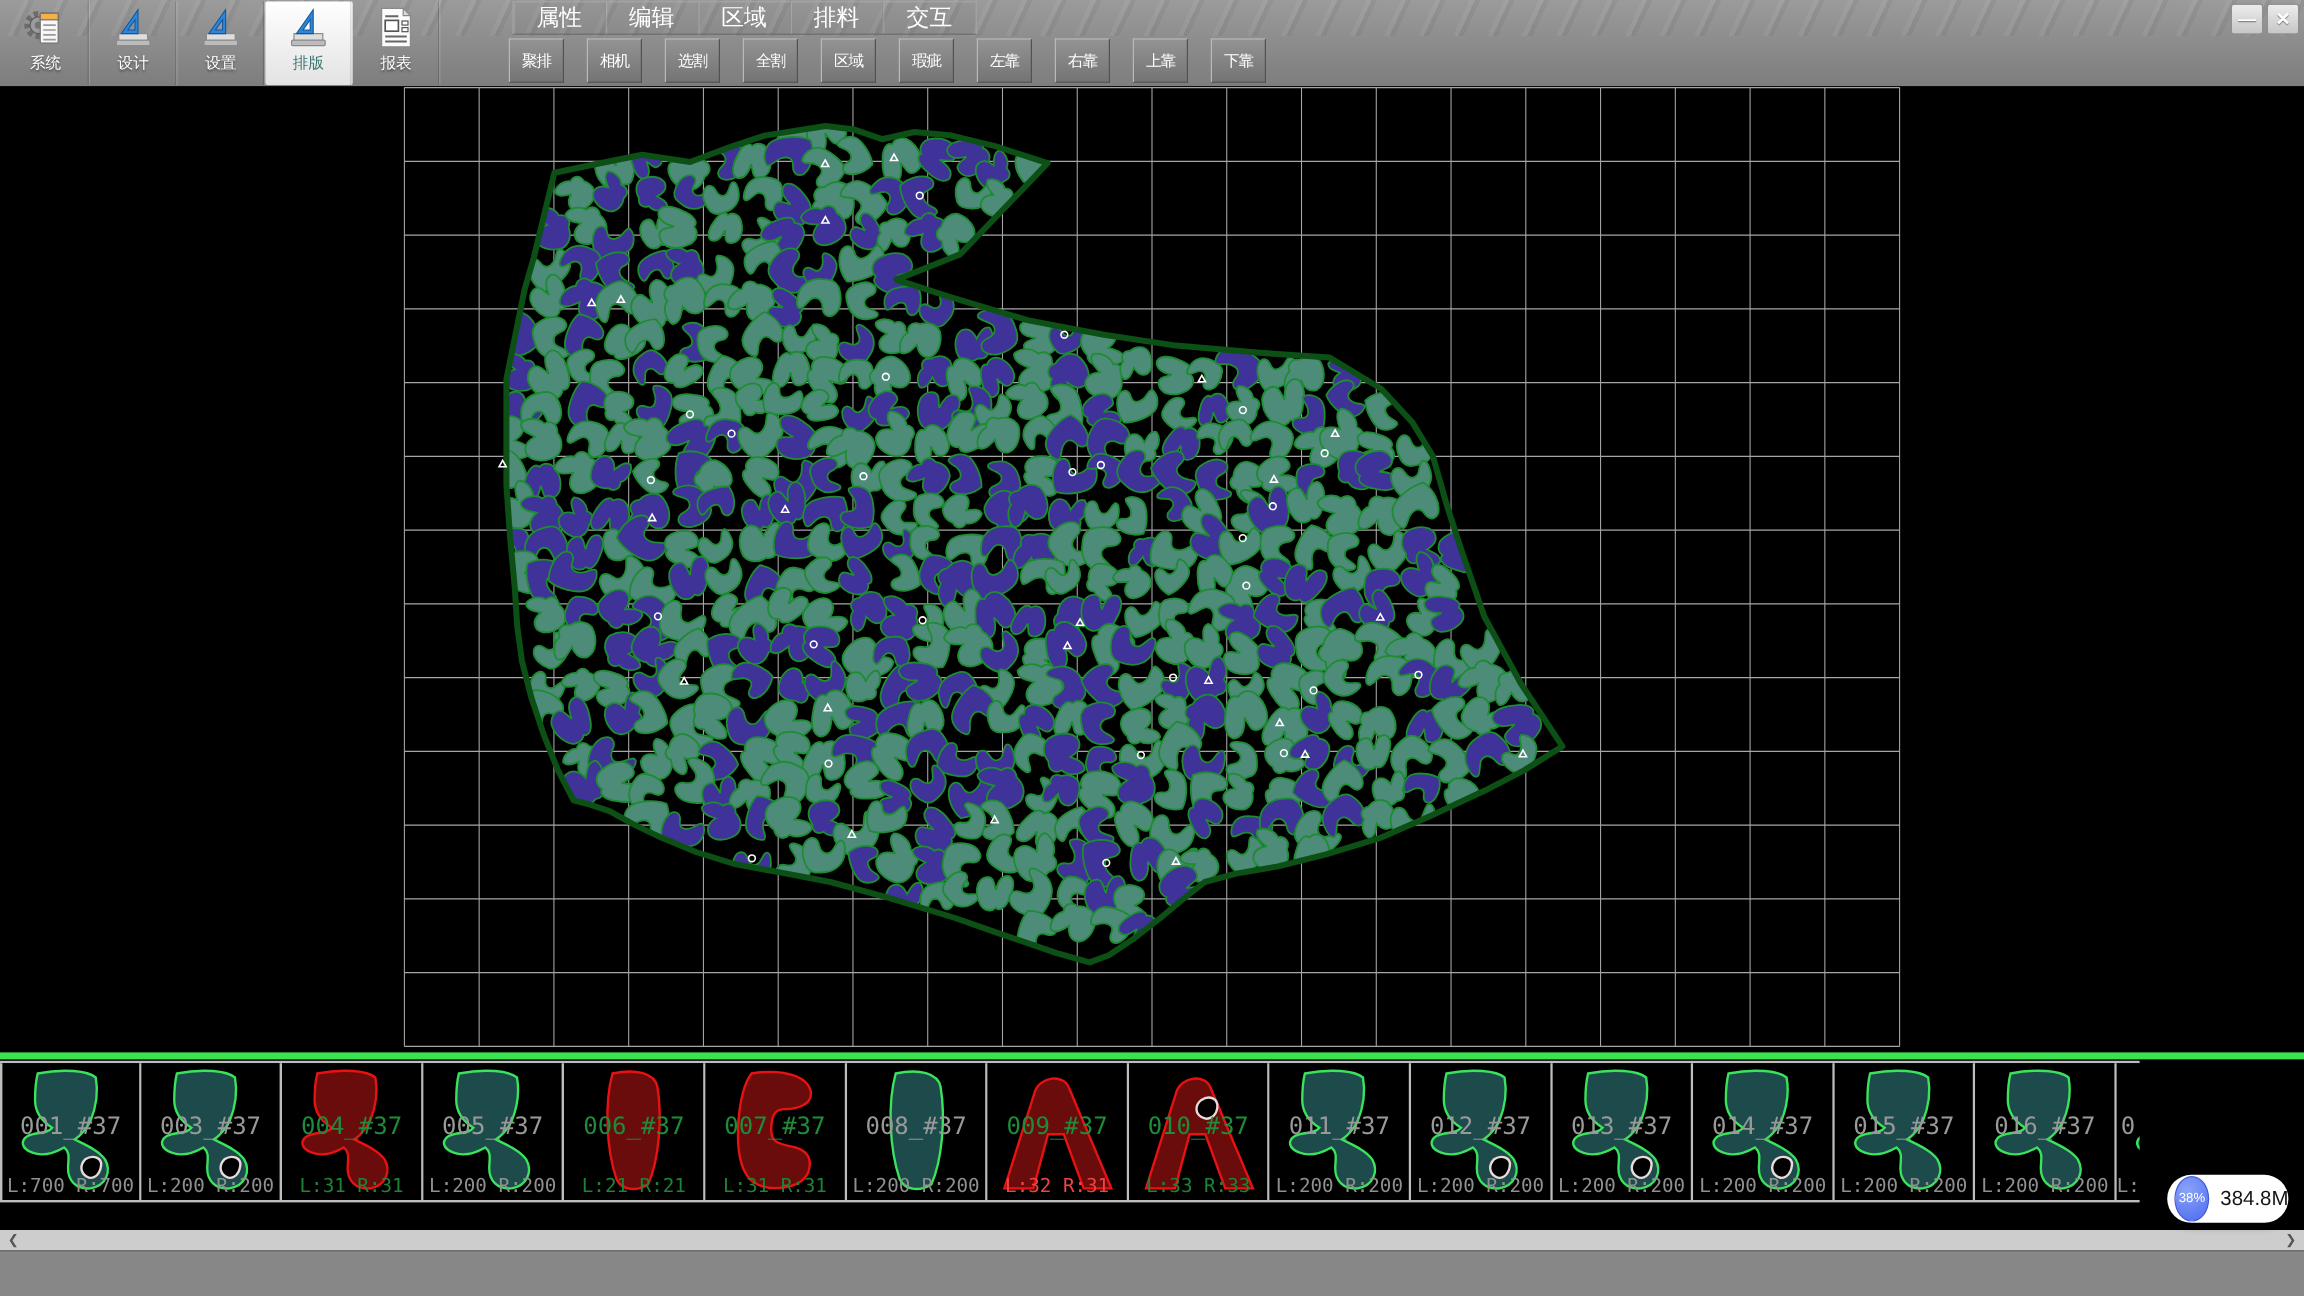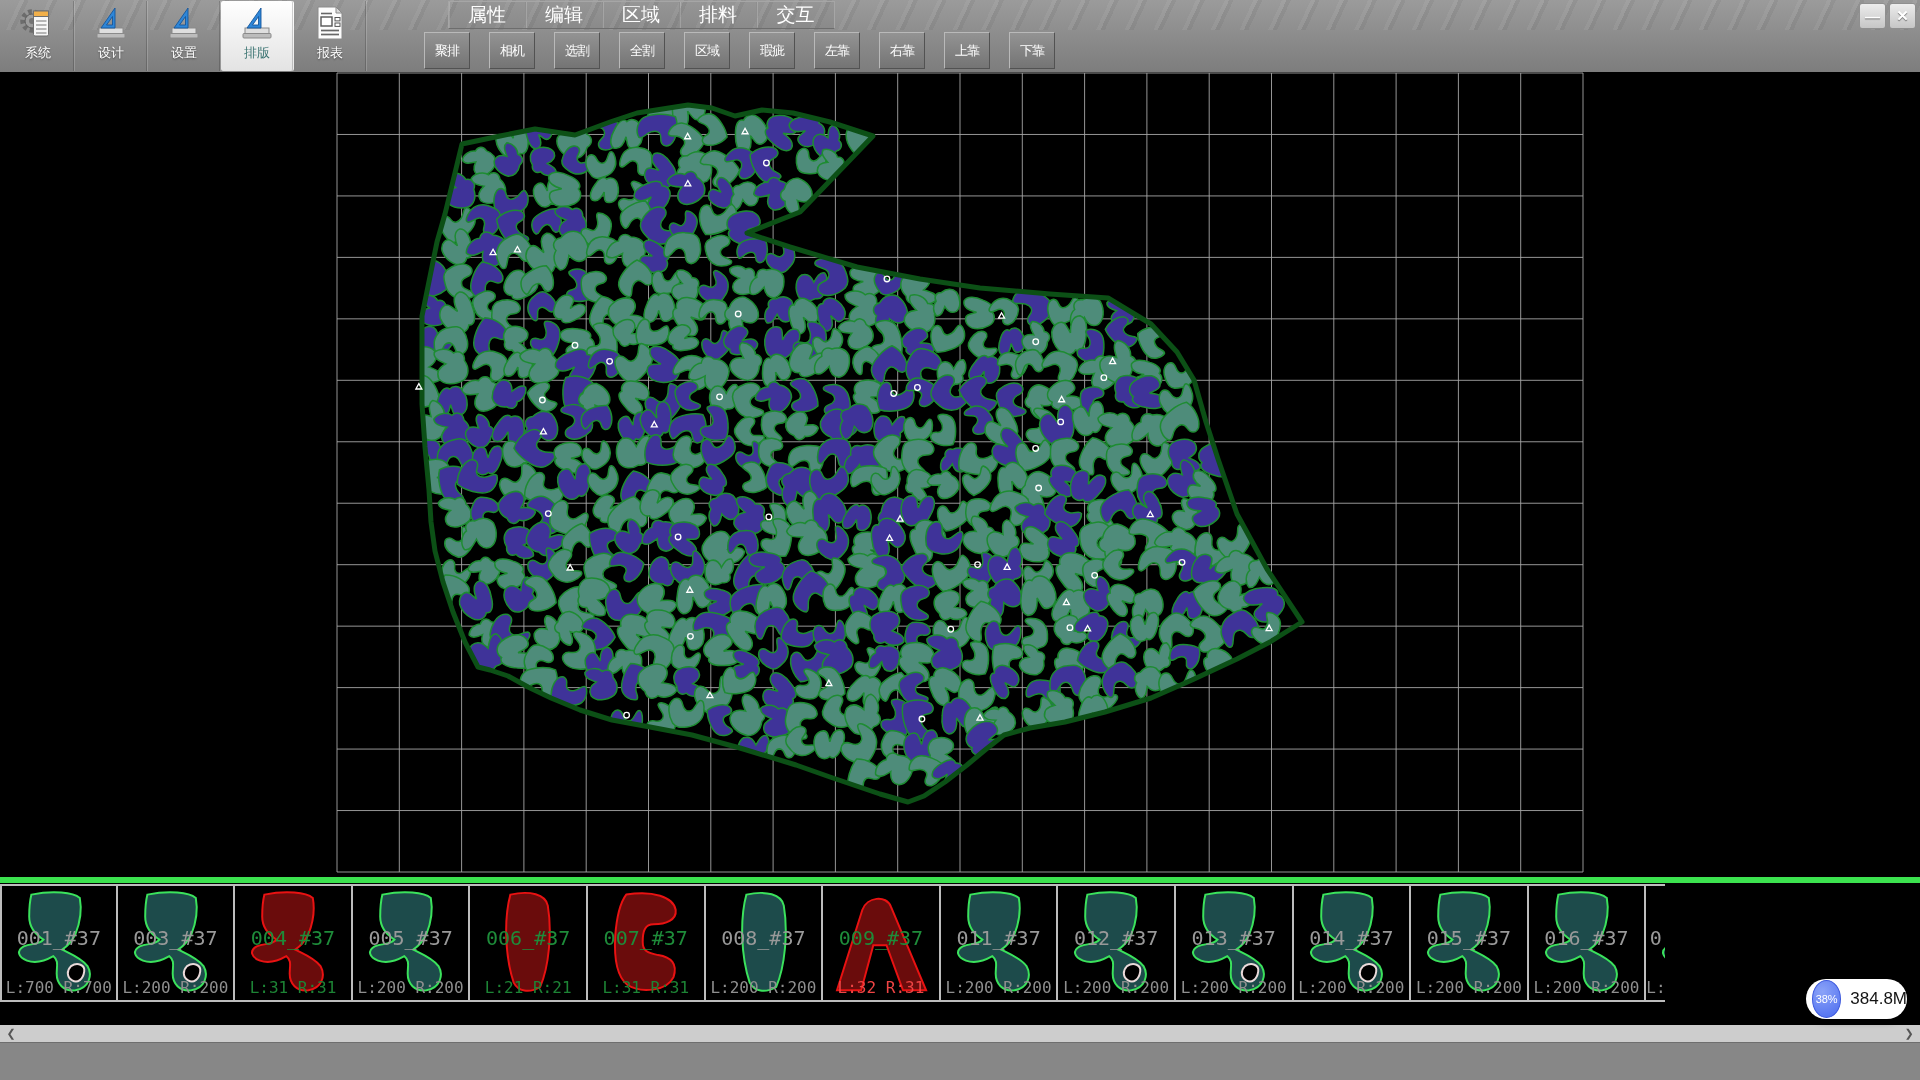--- a/index.html
+++ b/index.html
@@ -16,21 +16,21 @@
              pointer-events:none; }
   .big-buttons { position:absolute; left:2px; top:1px; height:70px; display:flex; }
   .big-btn { width:73px; height:70px; display:flex; flex-direction:column; align-items:center;
              justify-content:flex-start; padding-top:3px; border-right:1px solid rgba(255,255,255,0.18);
              box-shadow:inset -1px 0 0 rgba(0,0,0,0.18); cursor:pointer; }
   .big-btn .big-icon { width:36px; height:38px; display:flex; align-items:center; justify-content:center; }
   .big-btn .big-label { font-size:13px; color:#fff; text-shadow:0 1px 2px rgba(0,0,0,0.45); margin-top:2px; }
   .big-btn.selected { background:linear-gradient(#ffffff,#e3e3e3); border-radius:2px; }
   .big-btn.selected .big-label { color:#3b7472; text-shadow:none; }
 
-  .menu-strip { position:absolute; left:448px; top:1px; height:28px; display:flex;
+  .menu-strip { position:absolute; left:427px; top:1px; height:28px; display:flex;
                 border:1px solid #a6a6a6; border-bottom-color:#6d6d6d; background:rgba(0,0,0,0.03); }
   .menu-tab { width:77px; height:26px; display:flex; align-items:center; justify-content:center;
               color:#fff; font-size:19px; border-right:1px solid #8e8e8e;
               box-shadow:inset 1px 0 0 rgba(255,255,255,0.18); cursor:pointer; }
   .menu-tab:last-child { border-right:none; }
 
   .tool-strip { position:absolute; left:424px; top:32px; height:38px; display:flex; }
   .tool-btn { width:46px; height:37px; margin-right:19px; display:flex; align-items:center; justify-content:center;
               color:#fff; font-size:13px; letter-spacing:-1px;
               background:linear-gradient(#939393,#747474);
@@ -819,20 +819,28 @@
         </div>
         <div class="thumb-cell">
           <svg width="110" height="110" viewBox="0 0 100 100">
             <path d="M10,93 L33,20 C37,8 55,6 59,17 L91,93 L70,93 L55,52 L43,52 L32,93 Z" fill="#6a0c0c" stroke="#e81212" stroke-width="1.8"></path>
           </svg>
           <div class="thumb-id" style="color: rgb(30, 140, 58);">009_#37</div>
           <div class="thumb-lr" style="color: #ef4444;">L:32 R:31</div>
         </div>
         <div class="thumb-cell">
           <svg width="110" height="110" viewBox="0 0 100 100">
+            <path d="M10,93 L33,20 C37,8 55,6 59,17 L91,93 L70,93 L55,52 L43,52 L32,93 Z" fill="#6a0c0c" stroke="#e81212" stroke-width="1.8"></path>
+            <path d="M52,26 C58,22 65,25 64,32 C63,39 57,42 52,39 C47,36 47,30 52,26 Z" fill="#000" stroke="#eadada" stroke-width="1.8"></path>
+          </svg>
+          <div class="thumb-id" style="color: rgb(30, 140, 58);">010_#37</div>
+          <div class="thumb-lr" style="color: rgb(29, 132, 53);">L:33 R:33</div>
+        </div>
+        <div class="thumb-cell">
+          <svg width="110" height="110" viewBox="0 0 100 100">
             <path d="M24,6 C44,2 62,4 68,9 C70,20 68,32 64,42 C60,50 55,54 52,56 C60,60 70,64 75,71 C80,80 76,91 64,93 C53,94 47,87 47,78 C47,71 49,66 44,62 C37,66 28,69 20,66 C12,63 10,57 17,53 C24,50 31,52 35,47 C27,42 22,35 22,26 C22,18 23,10 24,6 Z" fill="#1d4b4b" stroke="#3be25c" stroke-width="1.8"></path>
           </svg>
           <div class="thumb-id" style="color: rgb(153, 153, 153);">011_#37</div>
           <div class="thumb-lr" style="color: rgb(143, 143, 143);">L:200 R:200</div>
         </div>
         <div class="thumb-cell">
           <svg width="110" height="110" viewBox="0 0 100 100">
             <path d="M24,6 C44,2 62,4 68,9 C70,20 68,32 64,42 C60,50 55,54 52,56 C60,60 70,64 75,71 C80,80 76,91 64,93 C53,94 47,87 47,78 C47,71 49,66 44,62 C37,66 28,69 20,66 C12,63 10,57 17,53 C24,50 31,52 35,47 C27,42 22,35 22,26 C22,18 23,10 24,6 Z" fill="#1d4b4b" stroke="#3be25c" stroke-width="1.8"></path>
             <path d="M60,71 C66,67 73,70 72,76 C71,83 66,87 61,84 C56,81 56,75 60,71 Z" fill="#000" stroke="#eadada" stroke-width="1.8"></path>
           </svg>

